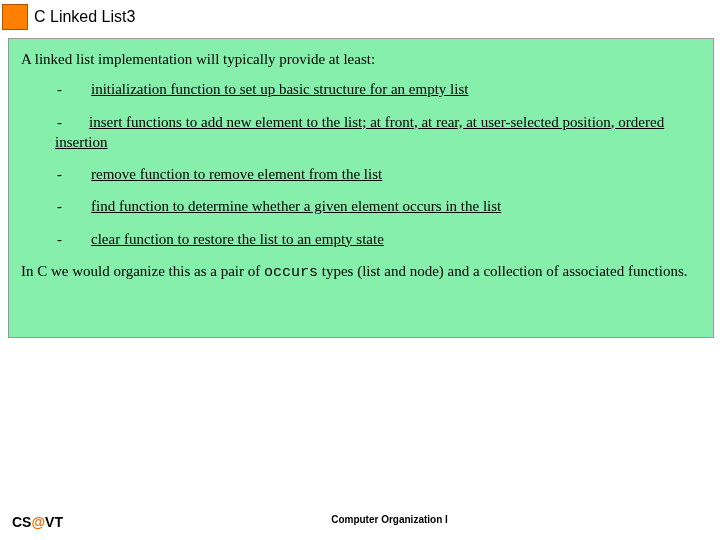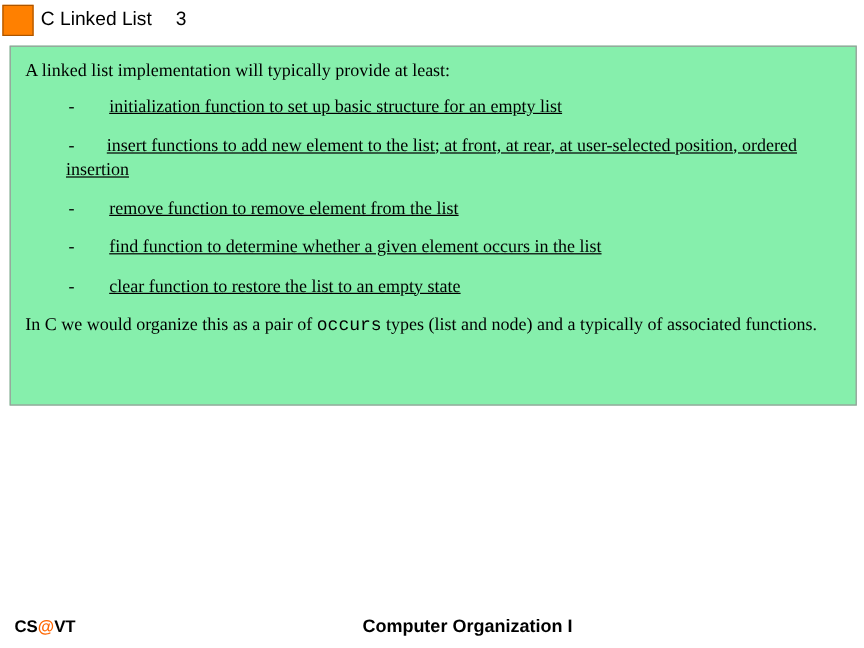--- a/index.html
+++ b/index.html
@@ -26,21 +26,20 @@
   }
   .title {
     font-family: Arial, Helvetica, sans-serif;
     font-size: 22px;
     font-weight: 400;
     flex: 1;
   }
   .header-right {
     display: flex;
     align-items: baseline;
-    gap: 20px;
     font-family: Arial, Helvetica, sans-serif;
     font-size: 16px;
   }
   .page-num { font-size: 16px; }
   .content-box {
     position: absolute;
     top: 38px;
     left: 8px;
     right: 6px;
     height: 300px;
@@ -71,21 +70,21 @@
   }
   .foot-left {
     font-size: 14px;
     font-weight: bold;
     flex: 0 0 auto;
   }
   .foot-left .at { color: #ff6600; }
   .foot-center {
     flex: 1;
     text-align: center;
-    font-size: 15px;
+    font-size: 10px;
     font-weight: bold;
   }
   .foot-right {
     flex: 0 0 auto;
     font-size: 12px;
     font-weight: bold;
   }
 </style>
 </head>
 <body>
@@ -120,21 +119,21 @@
       <span class="dash">-</span>
       <span class="btxt">find function to determine whether a given element occurs in the list</span>
     </div>
     <div class="bullet">
       <span class="dash">-</span>
       <span class="btxt">clear function to restore the list to an empty state</span>
     </div>
   </div>
 
   <p class="closing">
-    <span>In C we would organize this as a pair of </span><span class="mono">occurs</span><span> types (list and node) and a typically of associated functions.</span>
+    <span>In C we would organize this as a pair of </span><span class="mono">occurs</span><span> types (list and node) and a collection of associated functions.</span>
   </p>
 </div>
 
 <div class="footer">
   <div class="foot-left">
     <span>CS</span><span class="at">@</span><span>VT</span>
   </div>
   <div class="foot-center">Computer Organization I</div>
 </div>
 

